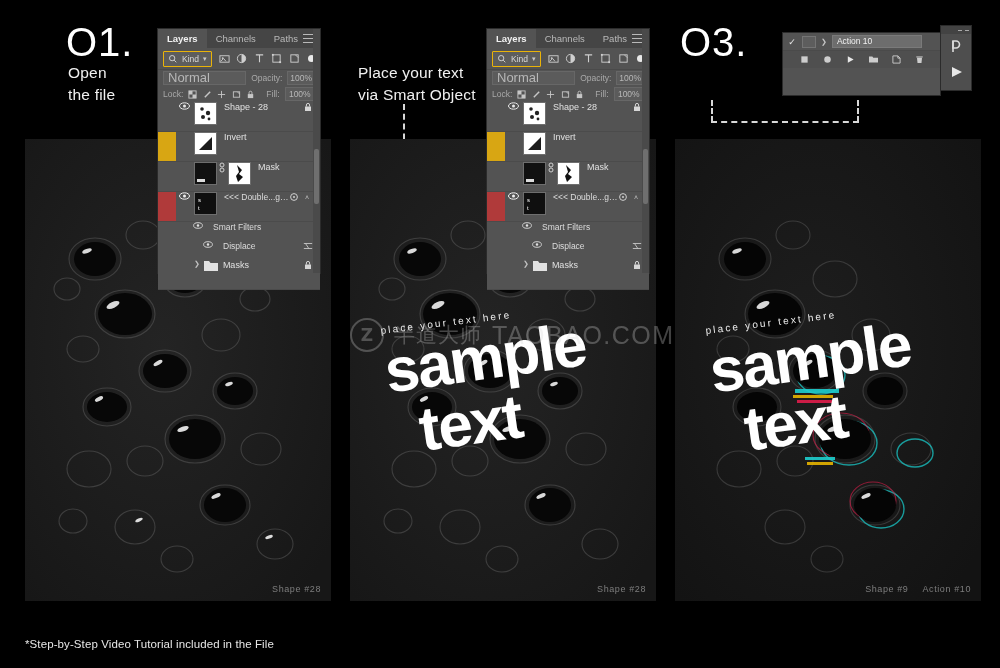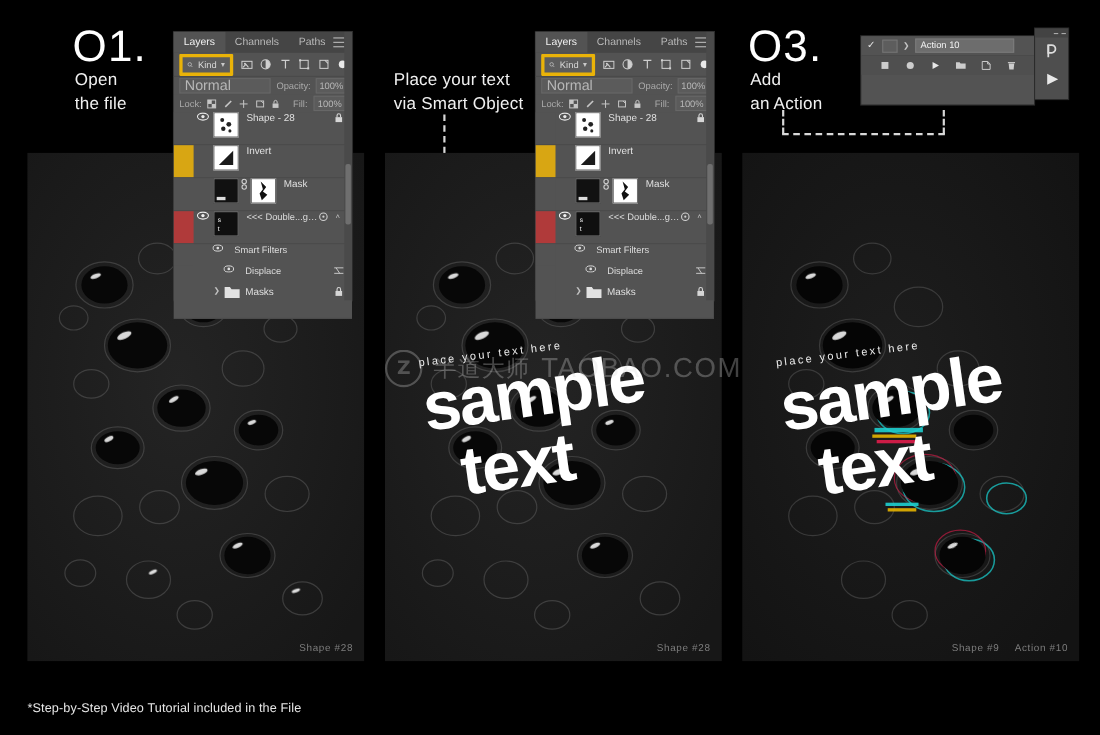--- a/index.html
+++ b/index.html
@@ -54,35 +54,35 @@
     user-select:none;
   }
   .ps-tabs{
     display:flex;align-items:flex-end;height:19px;background:#454545;
     position:relative;
   }
   .ps-tab{
     padding:4px 9px 4px 9px;font-size:9.5px;color:#b9b9b9;height:11px;
     line-height:11px;
   }
-  .ps-tab.active{background:#535353;color:#f1f1f1;font-weight:400;}
+  .ps-tab.active{background:#535353;color:#f1f1f1;font-weight:700;}
   .ps-tab-menu{
     position:absolute;right:7px;top:5px;width:10px;height:9px;
     display:flex;flex-direction:column;justify-content:space-between;
   }
   .ps-tab-menu i{display:block;height:1px;background:#b9b9b9;}
   .ps-tab-extra{position:absolute;right:24px;top:5px;font-size:9px;color:#b0b0b0;letter-spacing:1px;}
 
   .ps-filter{
     display:flex;align-items:center;gap:4px;height:21px;padding:0 5px;
     background:#535353;border-bottom:1px solid #4a4a4a;
   }
   .kind-box{
     display:flex;align-items:center;gap:4px;
-    background:#5d5d5d;border:3px solid #eab308;border-radius:1px;
+    background:#5d5d5d;border:1px solid #eab308;border-radius:1px;
     height:14px;padding:0 4px;width:58px;color:#d8d8d8;font-size:8.5px;
   }
   .kind-box .cv{margin-left:auto;font-size:7px;color:#c9c9c9;}
   .ficons{display:flex;align-items:center;gap:6.5px;margin-left:3px;color:#cfcfcf;}
   .ficons .fi{width:11px;height:11px;display:block;}
   .dot-toggle{width:7px;height:7px;border-radius:50%;background:#e9e9e9;margin-left:2px;}
 
   .ps-row{
     display:flex;align-items:center;height:16px;padding:0 5px;gap:5px;
     color:#a9a9a9;font-size:8.5px;background:#535353;
@@ -755,22 +755,20 @@
         </div>
       </div>
     </div>
 
     <div class="scroll-track">
       <div class="scroll-thumb" style="top:120px;height:55px;"></div>
     </div>
   </div>
 
   <div class="step-num" style="left:680px;top:22px;">O3.</div>
-  <div class="step-sub" style="left:682px;top:62px;">Add
-an Action</div>
 
   <div class="dash-v" style="left:711px;top:100px;height:22px;"></div>
   <div class="dash-h" style="left:711px;top:121px;width:148px;"></div>
   <div class="dash-v" style="left:857px;top:100px;height:22px;"></div>
 
   <div class="art" style="left:675px;top:139px;width:306px;height:462px;">
     <div class="art-inner">
       <svg width="306" height="462" viewBox="0 0 306 462">
         <defs>
           <radialGradient id="bg3" cx="45%" cy="45%" r="70%">

